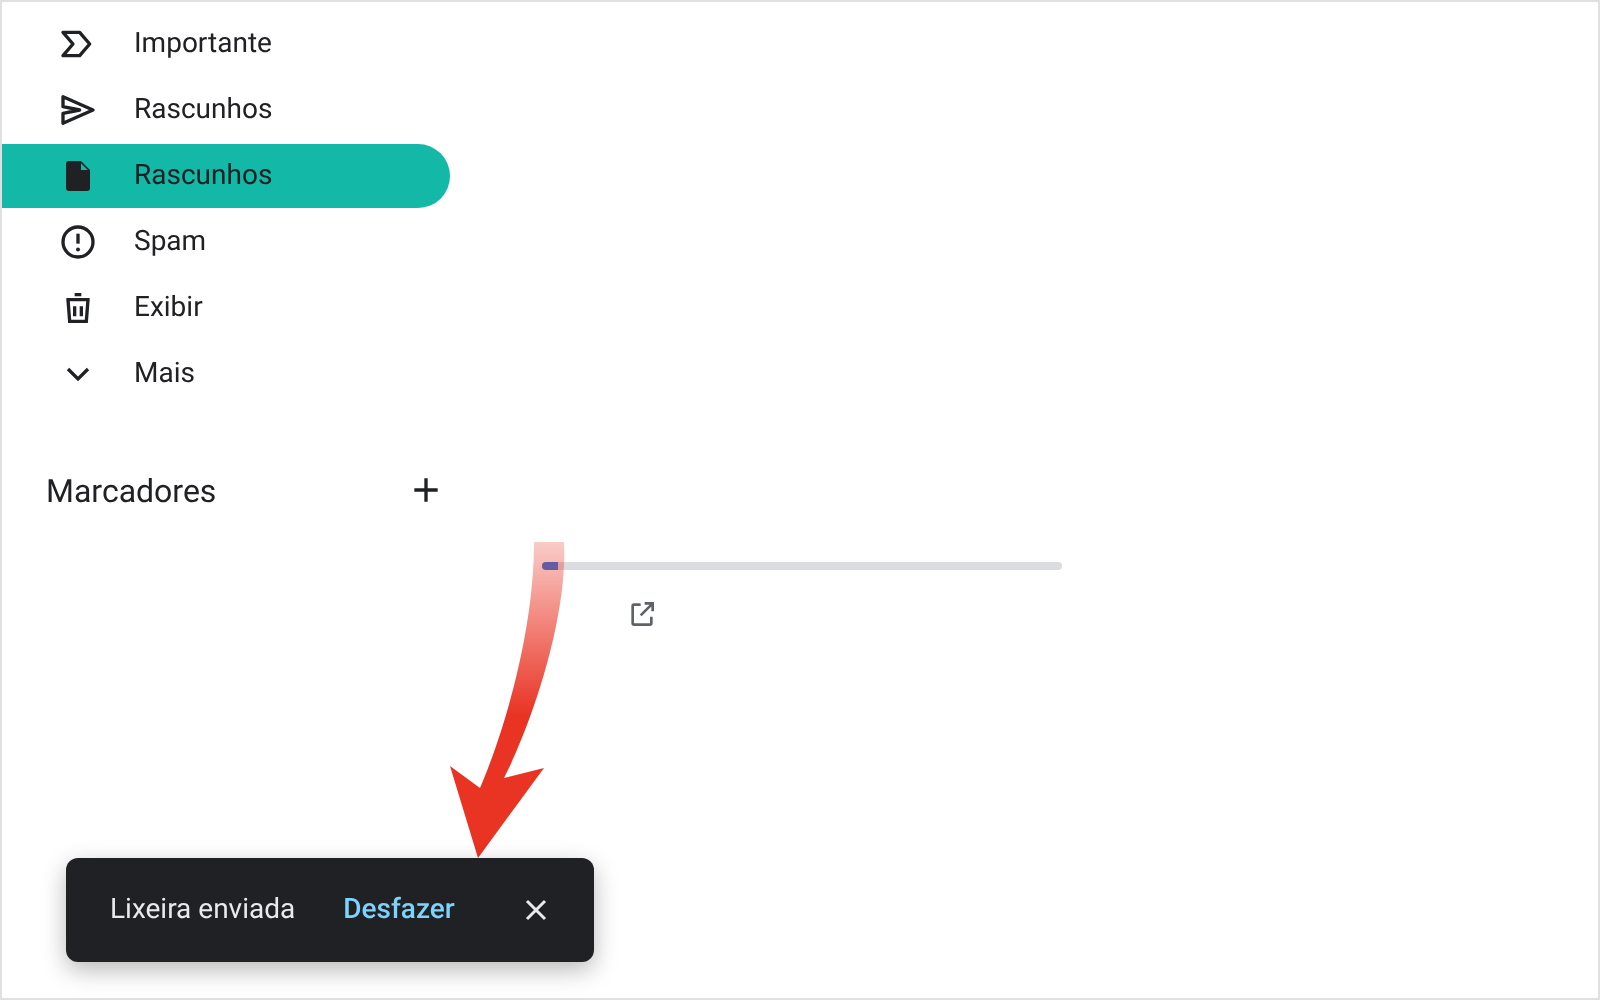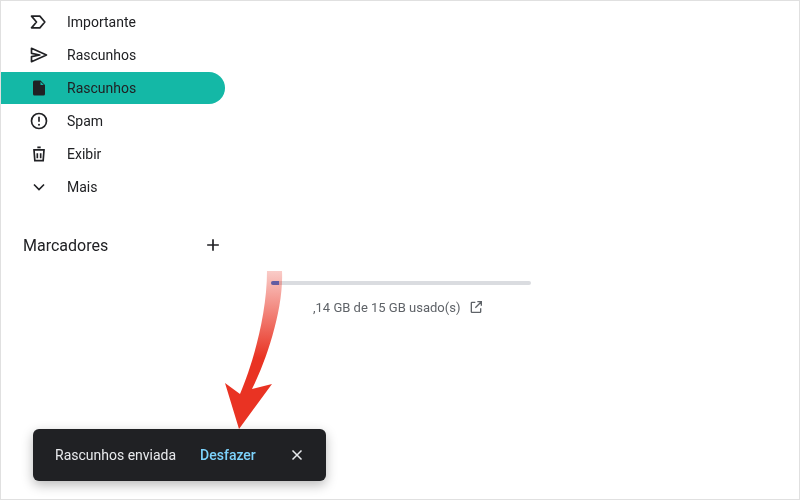--- a/index.html
+++ b/index.html
@@ -205,21 +205,20 @@
   </div>
 
 </div>
 
 <div class="white-overlay"></div>
 
 <div class="progressbar">
   <div class="fill"></div>
 </div>
 <div class="storage-text">
-  <span>,14 GB de 15 GB usado(s)</span>
   <span>
     <svg width="16" height="16" viewBox="0 0 24 24">
         <path fill="none" stroke="#5f6368" stroke-width="2" d="M14 4h6v6M20 4l-9 9M19 14v5a1 1 0 0 1-1 1H6a1 1 0 0 1-1-1V6a1 1 0 0 1 1-1h5"></path>
       </svg>
   </span>
 </div>
 
 <svg class="arrow" viewBox="0 0 80 160">
   <defs>
     <linearGradient id="ag" x1="0" y1="0" x2="0" y2="1">
@@ -233,20 +232,20 @@
     C62 40, 42 95, 30 118
     L50 113
     L17 158
     L3 112
     L18 123
     C30 95, 45 45, 45 0
     Z"></path>
 </svg>
 
 <div class="toast">
-  <span class="msg">Rascunhos enviada</span>
+  <span class="msg">Lixeira enviada</span>
   <span class="action">Desfazer</span>
   <span class="close">
     <svg width="18" height="18" viewBox="0 0 24 24">
         <path stroke="#e8eaed" stroke-width="2" d="M6 6l12 12M18 6L6 18"></path>
       </svg>
   </span>
 </div>
 
 </body></html>

